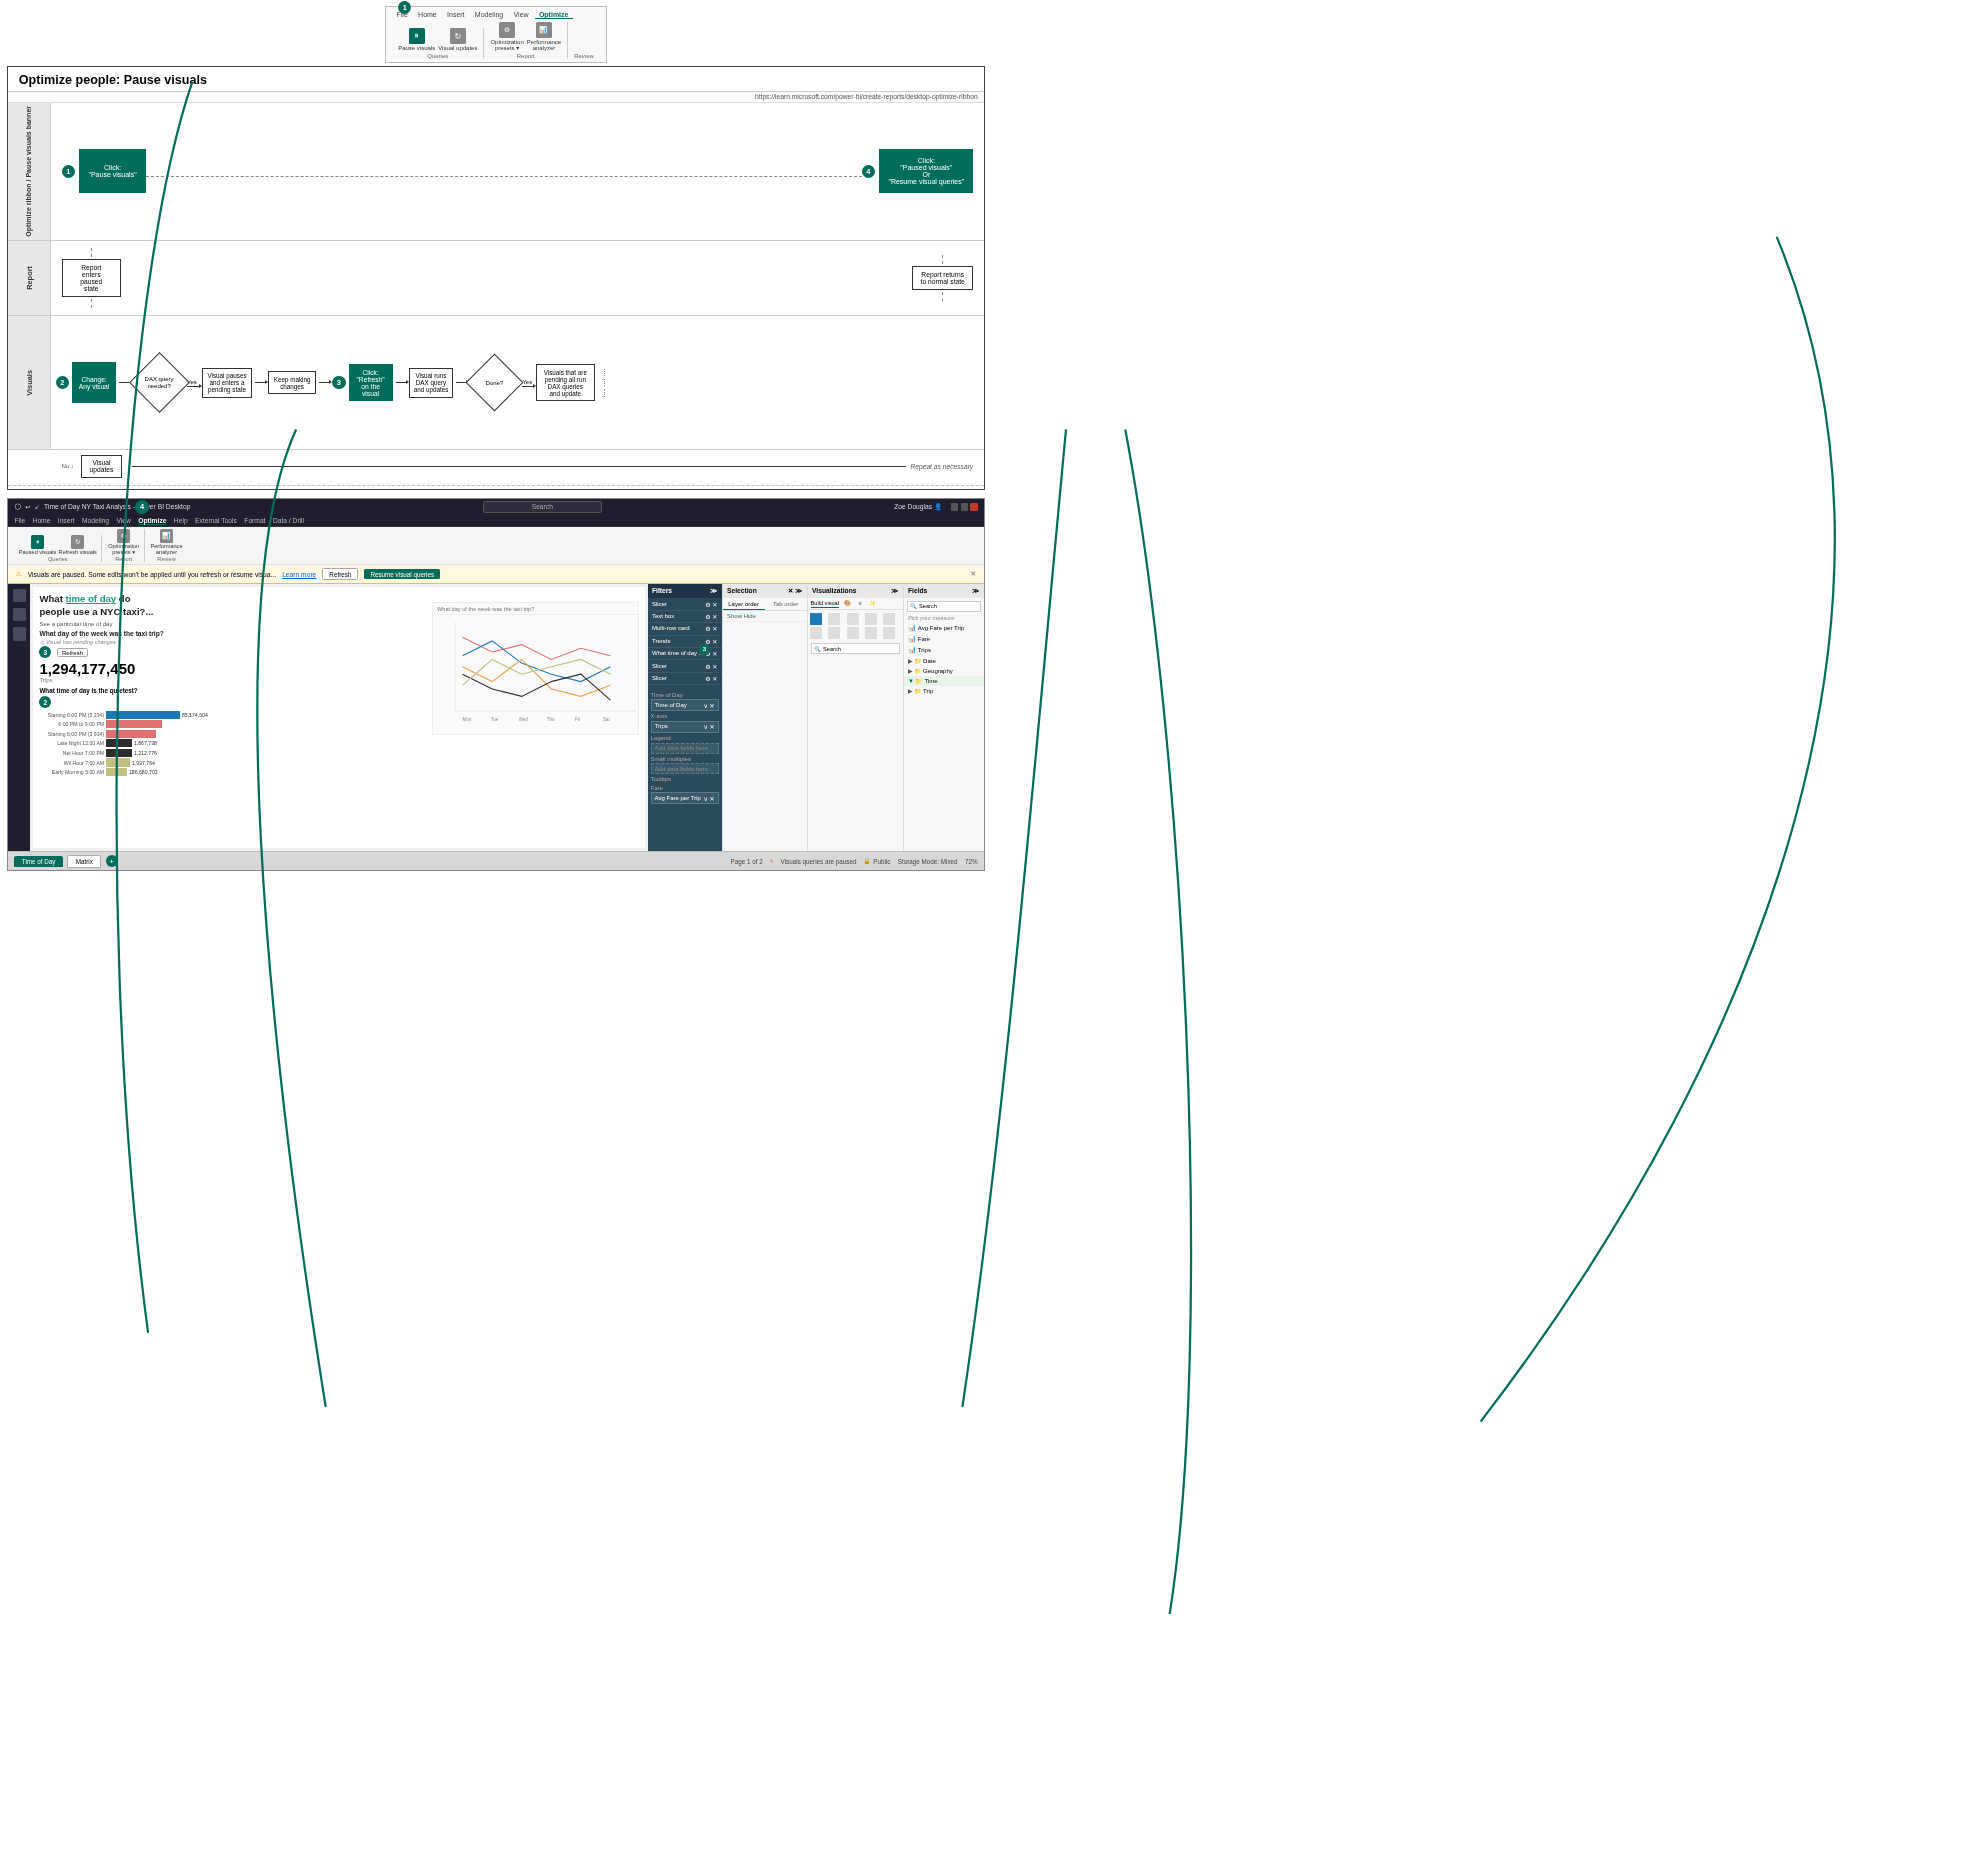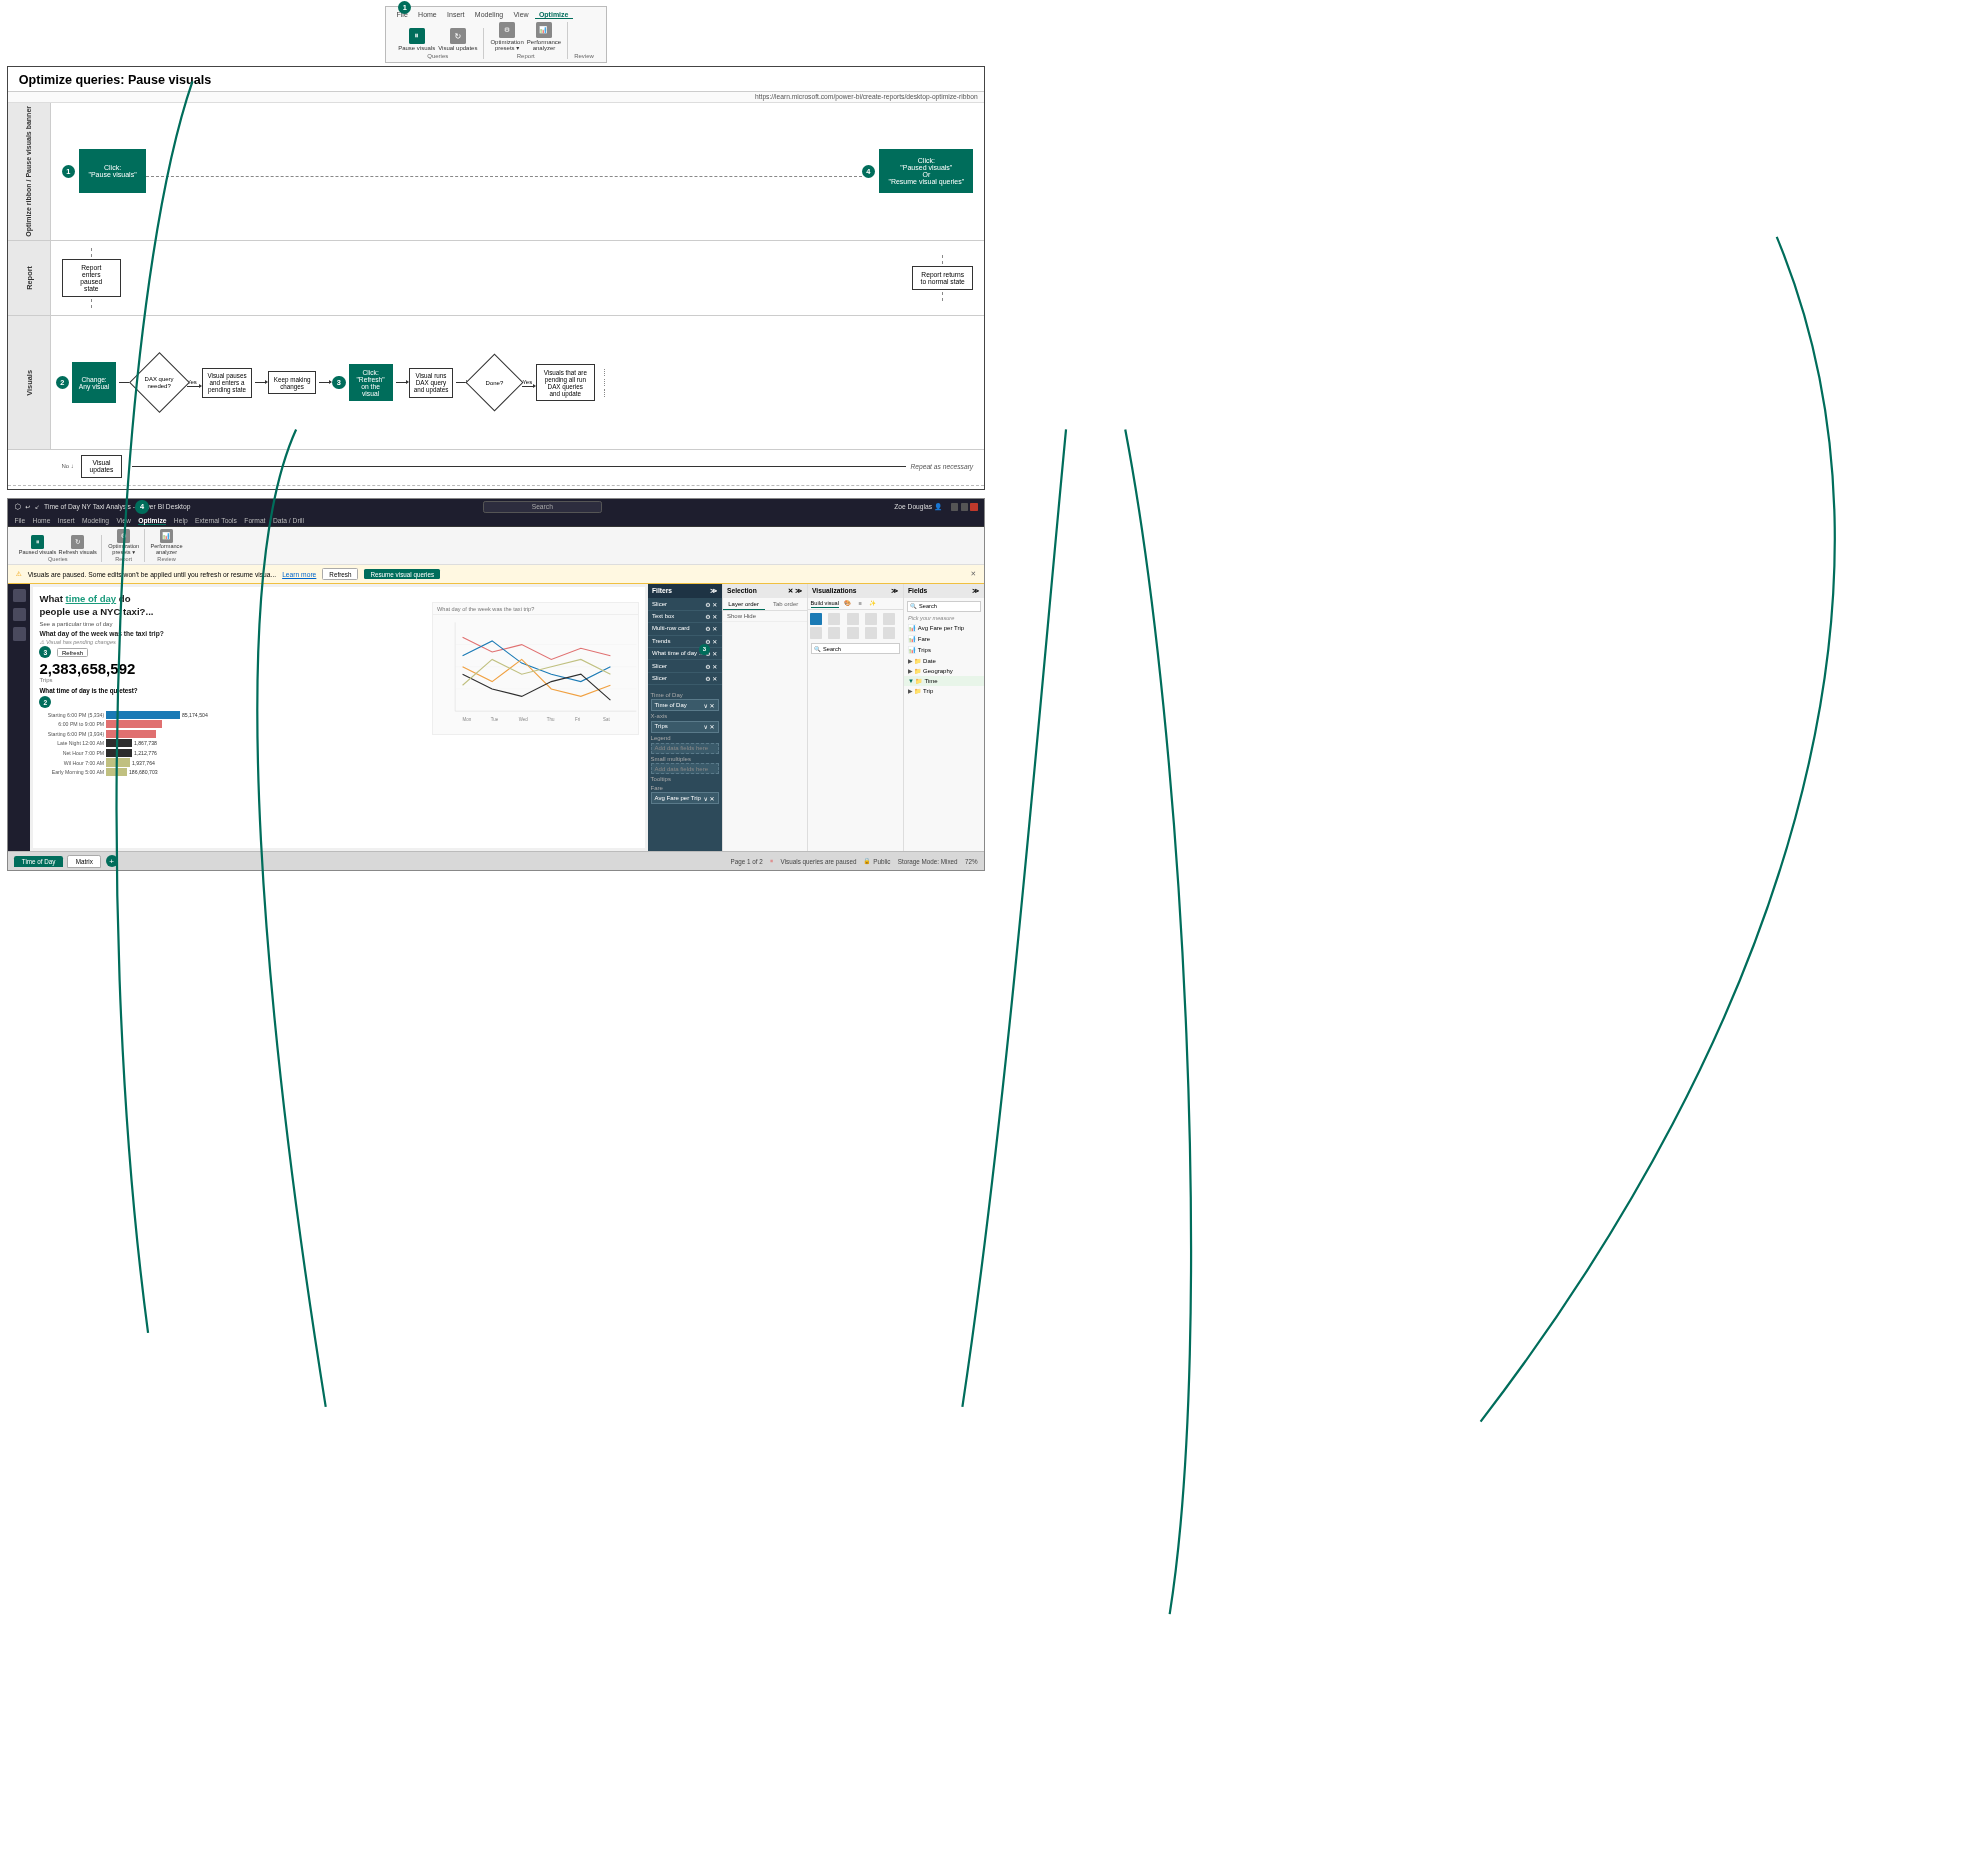--- a/index.html
+++ b/index.html
@@ -73,21 +73,21 @@
         <div style="min-height:27px;"></div>
         <span style="font-size:6px; color:#666; margin-top:1.5px;">Review</span>
       </div>
     </div>
   </div>
 </div>
 
 <div style="border:1.5px solid #444; margin:0 7.4px 7.4px; position:relative;">
 
   <div style="font-size:12.6px; font-weight:bold; padding:6px 10.4px 3.7px; border-bottom:0.7px solid #ccc;">
-    <span>Optimize queries: Pause visuals</span>
+    <span>Optimize people: Pause visuals</span>
   </div>
 
   <div style="text-align:right; font-size:6.7px; color:#555; padding:1.5px 6px; border-bottom:0.7px solid #ddd; background:#fafafa;">
     <span>https://learn.microsoft.com/power-bi/create-reports/desktop-optimize-ribbon</span>
   </div>
 
   <div style="display:flex; border-bottom:0.7px solid #ccc; min-height:67px; position:relative;">
     <div style="width:43px; min-width:43px; background:#e8e8e8; display:flex; align-items:center; justify-content:center; border-right:0.7px solid #ccc; padding:3px;">
       <span style="writing-mode:vertical-rl; transform:rotate(180deg); font-size:7px; font-weight:600; color:#333; text-align:center; line-height:1.2;">Optimize ribbon / Pause visuals banner</span>
     </div>
@@ -367,21 +367,21 @@
 
       <div style="margin-bottom:4.4px;">
         <div style="font-size:5.6px; color:#888; font-style:italic; margin-bottom:1.5px;">
           ⚠ <span>Visual has pending changes</span>
         </div>
         
         <div style="display:inline-flex; width:12px; height:12px; border-radius:50%; background:#006d5b; color:white; font-size:6.7px; font-weight:bold; align-items:center; justify-content:center; margin-right:3px;">
           <span>3</span>
         </div>
         <button style="font-size:6px; padding:0.7px 4.4px; border:0.7px solid #aaa; background:white; cursor:pointer; border-radius:1.5px;">Refresh</button>
-        <div style="font-size:15px; font-weight:bold; margin-top:1.5px;">2,383,658,592</div>
+        <div style="font-size:15px; font-weight:bold; margin-top:1.5px;">1,294,177,450</div>
         <div style="font-size:6px; color:#777;">Trips</div>
       </div>
 
       <div style="font-size:6.3px; font-weight:600; margin-bottom:2.2px;">What time of day is the quietest?</div>
 
       <div>
         
         <div style="display:inline-flex; width:12px; height:12px; border-radius:50%; background:#006d5b; color:white; font-size:6.7px; font-weight:bold; align-items:center; justify-content:center; margin-bottom:2.2px;">
           <span>2</span>
         </div>

